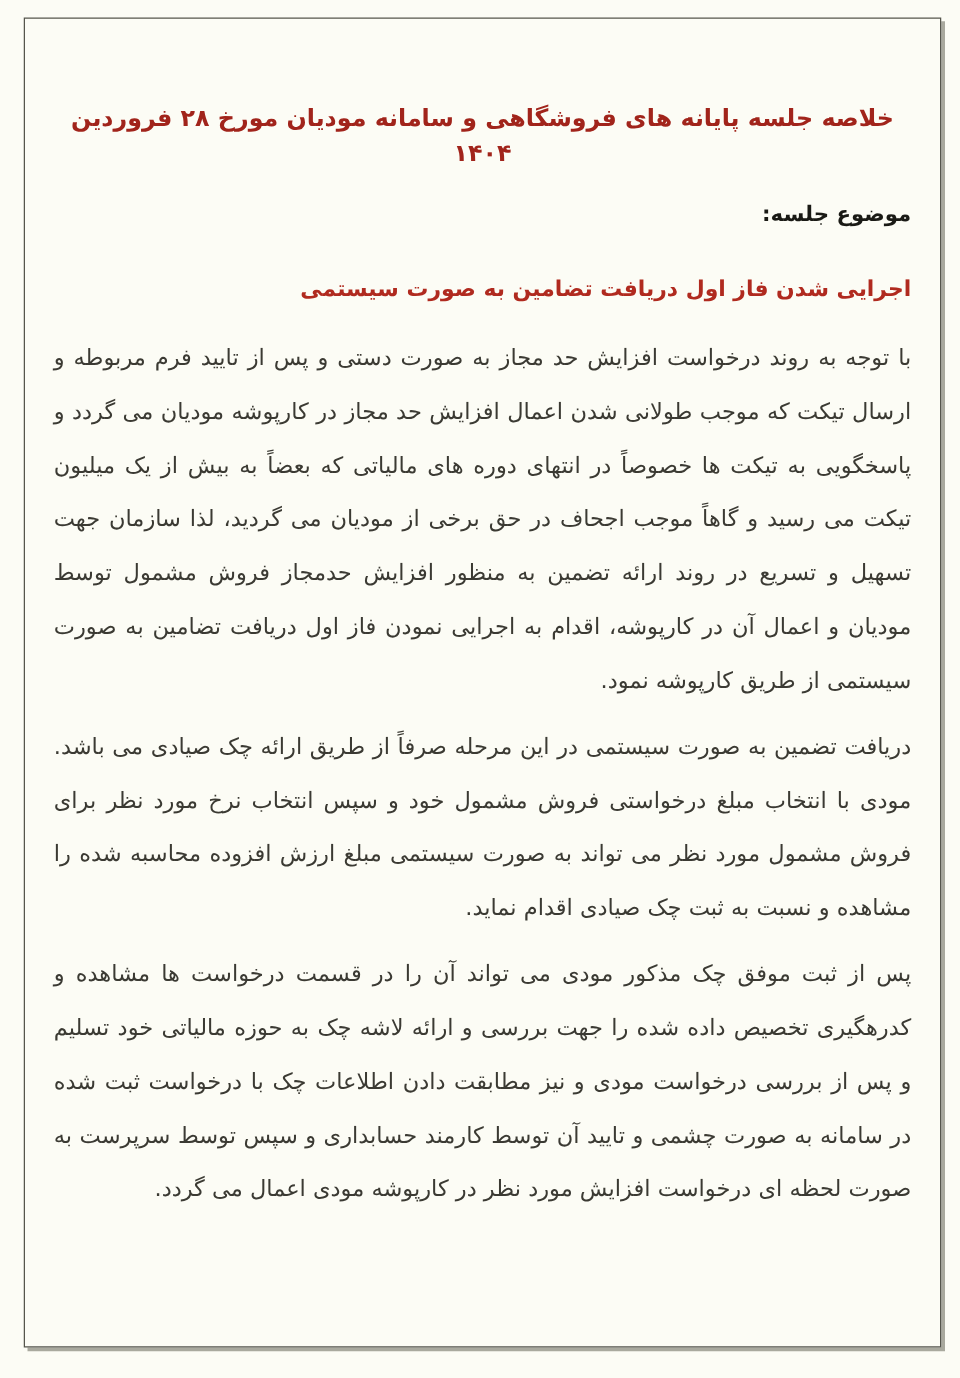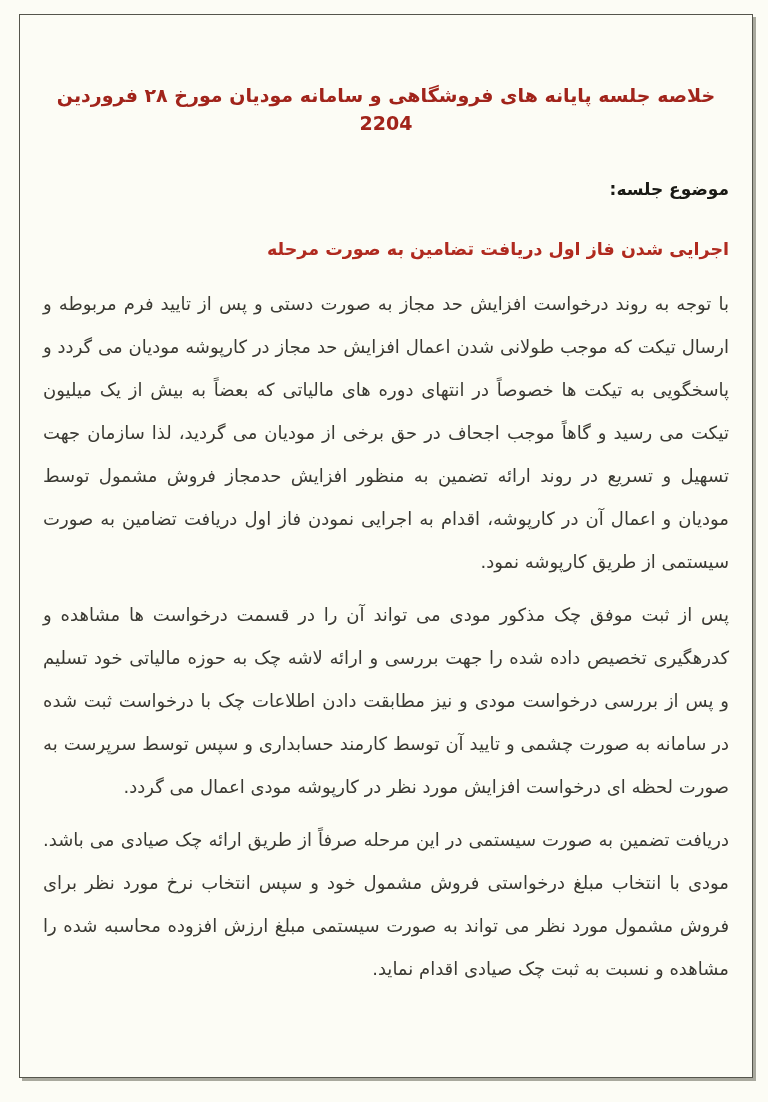--- a/index.html
+++ b/index.html
@@ -34,21 +34,21 @@
     color: var(--body-text, #3b3a33);
   }
   .doc-title {
     text-align: center;
     color: var(--title-red, #a1241b);
     font-weight: bold;
     font-size: 19px;
     line-height: 28px;
   }
   .subject-label {
-    margin-top: 39px;
+    margin-top: 22px;
     text-align: right;
     color: #1a1a15;
     font-weight: bold;
     font-size: 17px;
     line-height: 26px;
   }
   .section-heading {
     margin-top: 34px;
     text-align: right;
     color: var(--heading-red, #b02a1f);
@@ -65,26 +65,26 @@
     color: var(--body-text, #3b3a33);
     margin-bottom: 10px;
   }
 </style>
 </head>
 <body>
 
 <div class="page-frame">
   <div class="content">
 
-    <div class="doc-title">خلاصه جلسه پایانه های فروشگاهی و سامانه مودیان مورخ ۲۸ فروردین 2204</div>
+    <div class="doc-title">خلاصه جلسه پایانه های فروشگاهی و سامانه مودیان مورخ ۲۸ فروردین ۱۴۰۴</div>
 
     <div class="subject-label">موضوع جلسه:</div>
 
-    <div class="section-heading">اجرایی شدن فاز اول دریافت تضامین به صورت مرحله</div>
+    <div class="section-heading">اجرایی شدن فاز اول دریافت تضامین به صورت سیستمی</div>
 
     <div class="body-text">
       <p>با توجه به روند درخواست افزایش حد مجاز به صورت دستی و پس از تایید فرم مربوطه و ارسال تیکت که موجب طولانی شدن اعمال افزایش حد مجاز در کارپوشه مودیان می گردد و پاسخگویی به تیکت ها خصوصاً در انتهای دوره های مالیاتی که بعضاً به بیش از یک میلیون تیکت می رسید و گاهاً موجب اجحاف در حق برخی از مودیان می گردید، لذا سازمان جهت تسهیل و تسریع در روند ارائه تضمین به منظور افزایش حدمجاز فروش مشمول توسط مودیان و اعمال آن در کارپوشه، اقدام به اجرایی نمودن فاز اول دریافت تضامین به صورت سیستمی از طریق کارپوشه نمود.</p>
+      <p>دریافت تضمین به صورت سیستمی در این مرحله صرفاً از طریق ارائه چک صیادی می باشد. مودی با انتخاب مبلغ درخواستی فروش مشمول خود و سپس انتخاب نرخ مورد نظر برای فروش مشمول مورد نظر می تواند به صورت سیستمی مبلغ ارزش افزوده محاسبه شده را مشاهده و نسبت به ثبت چک صیادی اقدام نماید.</p>
       <p>پس از ثبت موفق چک مذکور مودی می تواند آن را در قسمت درخواست ها مشاهده و کدرهگیری تخصیص داده شده را جهت بررسی و ارائه لاشه چک به حوزه مالیاتی خود تسلیم و پس از بررسی درخواست مودی و نیز مطابقت دادن اطلاعات چک با درخواست ثبت شده در سامانه به صورت چشمی و تایید آن توسط کارمند حسابداری و سپس توسط سرپرست به صورت لحظه ای درخواست افزایش مورد نظر در کارپوشه مودی اعمال می گردد.</p>
-      <p>دریافت تضمین به صورت سیستمی در این مرحله صرفاً از طریق ارائه چک صیادی می باشد. مودی با انتخاب مبلغ درخواستی فروش مشمول خود و سپس انتخاب نرخ مورد نظر برای فروش مشمول مورد نظر می تواند به صورت سیستمی مبلغ ارزش افزوده محاسبه شده را مشاهده و نسبت به ثبت چک صیادی اقدام نماید.</p>
     </div>
 
   </div>
 </div>
 
 </body></html>

